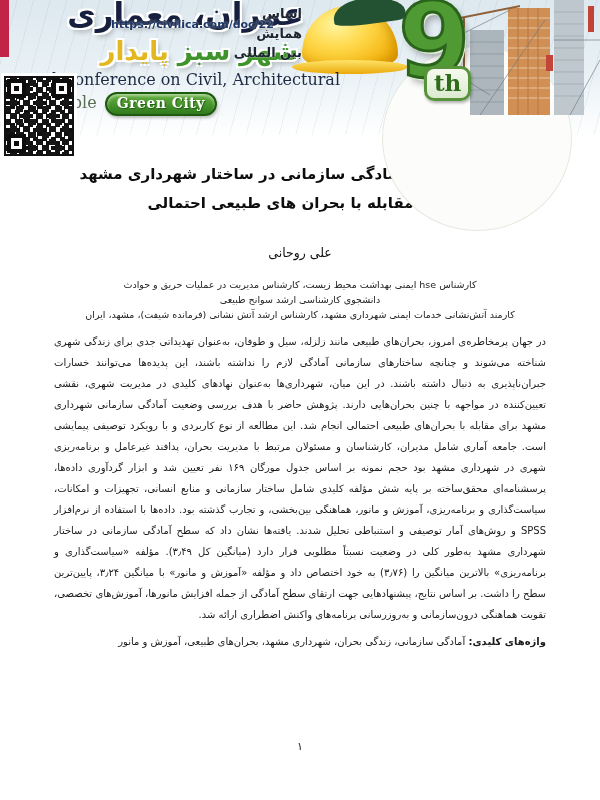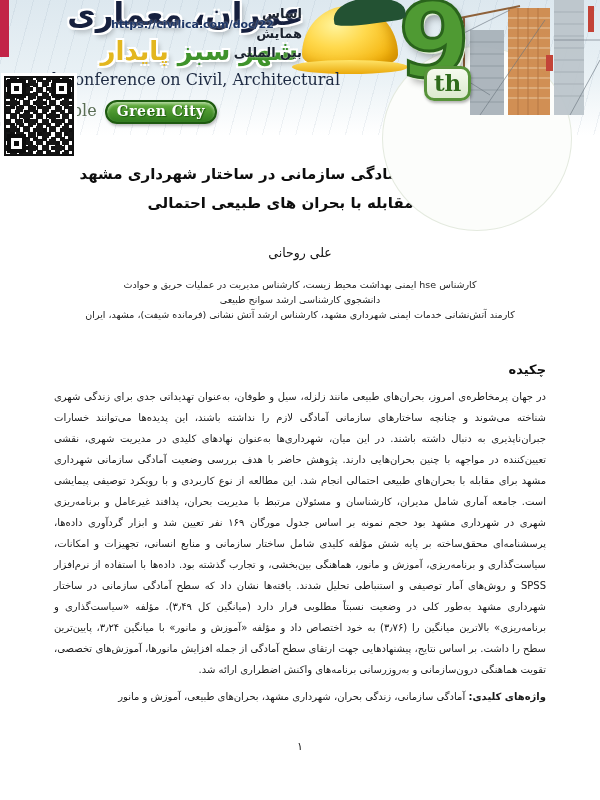--- a/index.html
+++ b/index.html
@@ -34,21 +34,21 @@
     font:700 13px "DejaVu Sans", sans-serif; color:#1c2430; line-height:1.5;
     text-shadow:0 0 2px rgba(255,255,255,.8); }
 
   .conf-en1 { position:absolute; left:52px; top:70px; z-index:4;
     font:400 16px "DejaVu Serif", serif; color:#1d2a42; }
   .conf-en2 { position:absolute; left:52px; top:92px; z-index:4;
     font:400 16px "DejaVu Serif", serif; color:#5a6e55; }
   .gc-badge { display:inline-block; margin-left:8px; background:linear-gradient(180deg,#66b13f,#2f7a1d);
     color:#fff; font:800 14px "DejaVu Serif", serif; padding:1px 10px 3px; border-radius:12px;
     border:2px solid #1e5a10; box-shadow:inset 0 2px 3px rgba(255,255,255,.5),1px 2px 3px rgba(0,0,0,.25);
-    text-shadow:1px 1px 1px #1e5a10; letter-spacing:.5px;margin-top:8px; }
+    text-shadow:1px 1px 1px #1e5a10; letter-spacing:.5px; }
 
   .arch { position:absolute; left:382px; top:46px; width:190px; height:185px; border-radius:50%;
     background:#fcfdfb; border:1px solid #e4eadf; z-index:1; }
 
   .helmet { position:absolute; left:302px; top:6px; width:96px; height:64px; z-index:3;
     background:radial-gradient(ellipse at 35% 30%, #fff49c 0%, #ffd94d 35%, #f2ae05 80%, #d89104 100%);
     border-radius:50% 50% 45% 45% / 80% 80% 25% 25%;
     box-shadow:inset -6px -4px 10px rgba(180,120,0,.45); }
   .helmet-brim { position:absolute; left:292px; top:60px; width:116px; height:14px; z-index:3;
     background:linear-gradient(#ffe469,#eaa90a); border-radius:50%; }
@@ -144,21 +144,20 @@
     <h1 class="paper-title">بررسی وضعیت آمادگی سازمانی در ساختار شهرداری مشهد برای مقابله با بحران های طبیعی احتمالی</h1>
 
     <div class="author">علی روحانی</div>
 
     <div class="affils">
       <div class="affil">کارشناس hse ایمنی بهداشت محیط زیست، کارشناس مدیریت در عملیات حریق و حوادث</div>
       <div class="affil">دانشجوی کارشناسی ارشد سوانح طبیعی</div>
       <div class="affil">کارمند آتش‌نشانی خدمات ایمنی شهرداری مشهد، کارشناس ارشد آتش نشانی (فرمانده شیفت)، مشهد، ایران</div>
     </div>
 
-    <div class="abs-head">چکیده</div>
 
     <p class="abstract">در جهان پرمخاطره‌ی امروز، بحران‌های طبیعی مانند زلزله، سیل و طوفان، به‌عنوان تهدیداتی جدی برای زندگی شهری شناخته می‌شوند و چنانچه ساختارهای سازمانی آمادگی لازم را نداشته باشند، این پدیده‌ها می‌توانند خسارات جبران‌ناپذیری به دنبال داشته باشند. در این میان، شهرداری‌ها به‌عنوان نهادهای کلیدی در مدیریت شهری، نقشی تعیین‌کننده در مواجهه با چنین بحران‌هایی دارند. پژوهش حاضر با هدف بررسی وضعیت آمادگی سازمانی شهرداری مشهد برای مقابله با بحران‌های طبیعی احتمالی انجام شد. این مطالعه از نوع کاربردی و با رویکرد توصیفی پیمایشی است. جامعه آماری شامل مدیران، کارشناسان و مسئولان مرتبط با مدیریت بحران، پدافند غیرعامل و برنامه‌ریزی شهری در شهرداری مشهد بود حجم نمونه بر اساس جدول مورگان ۱۶۹ نفر تعیین شد و ابزار گردآوری داده‌ها، پرسشنامه‌ای محقق‌ساخته بر پایه شش مؤلفه کلیدی شامل ساختار سازمانی و منابع انسانی، تجهیزات و امکانات، سیاست‌گذاری و برنامه‌ریزی، آموزش و مانور، هماهنگی بین‌بخشی، و تجارب گذشته بود. داده‌ها با استفاده از نرم‌افزار SPSS و روش‌های آمار توصیفی و استنباطی تحلیل شدند. یافته‌ها نشان داد که سطح آمادگی سازمانی در ساختار شهرداری مشهد به‌طور کلی در وضعیت نسبتاً مطلوبی قرار دارد (میانگین کل ۳٫۴۹). مؤلفه «سیاست‌گذاری و برنامه‌ریزی» بالاترین میانگین را (۳٫۷۶) به خود اختصاص داد و مؤلفه «آموزش و مانور» با میانگین ۳٫۲۴، پایین‌ترین سطح را داشت. بر اساس نتایج، پیشنهادهایی جهت ارتقای سطح آمادگی از جمله افزایش مانورها، آموزش‌های تخصصی، تقویت هماهنگی درون‌سازمانی و به‌روزرسانی برنامه‌های واکنش اضطراری ارائه شد.</p>
 
     <div class="kw-line"><span class="kw-label">واژه‌های کلیدی:</span><span> آمادگی سازمانی، زندگی بحران، شهرداری مشهد، بحران‌های طبیعی، آموزش و مانور</span></div>
   </div>
 
   <div class="page-num">۱</div>
 </div>
 
 </body></html>

